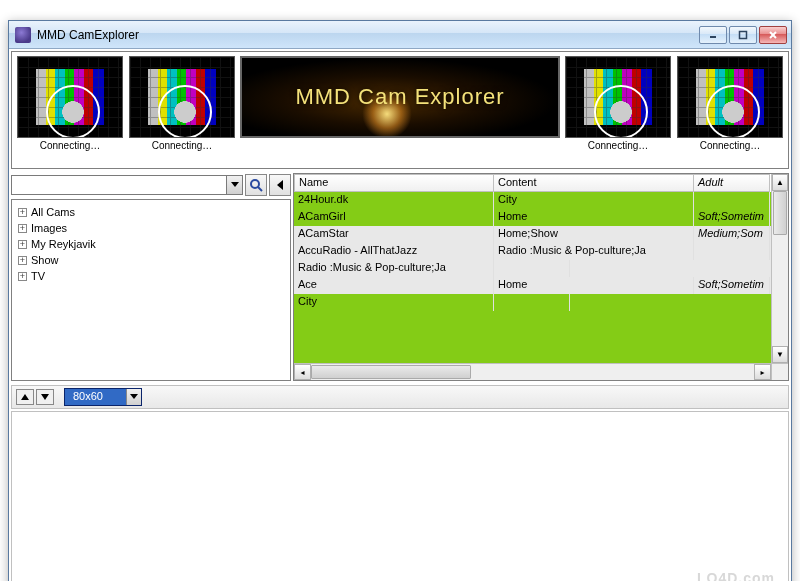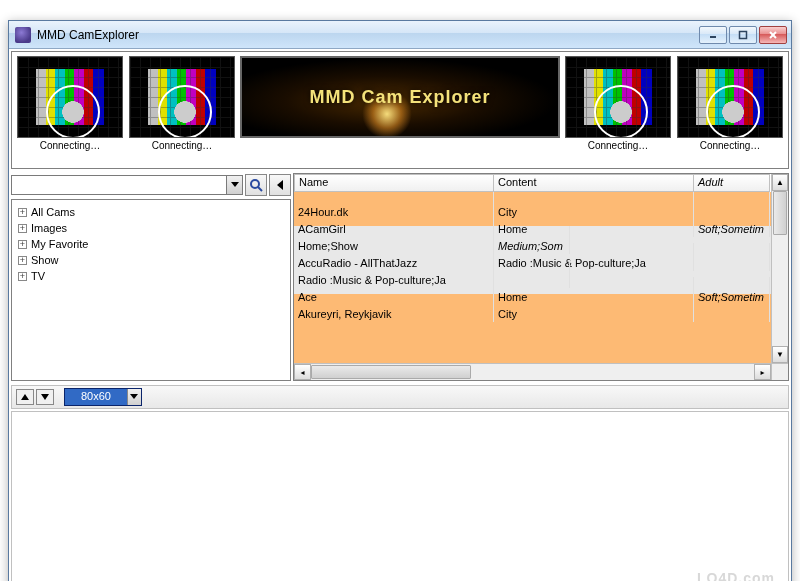--- a/index.html
+++ b/index.html
@@ -119,22 +119,22 @@
   }
   .banner .flare {
     position:absolute; left:38%; top:40%;
     width:50px; height:50px;
     background: radial-gradient(circle, rgba(255,230,130,0.95) 0%, rgba(255,160,40,0.5) 40%, transparent 70%);
     border-radius:50%;
   }
   .banner .txt {
     position:relative;
     color:#f4e27a;
-    font-weight:bold;
-    font-size:18px;
+    font-weight:normal;
+    font-size:22px;
     letter-spacing:1px;
     text-shadow: 0 0 6px #000;
   }
   .middle {
     display:flex;
     gap:2px;
     margin: 2px;
     height: 208px;
   }
   .leftpane {
@@ -187,21 +187,21 @@
     width:9px; height:9px;
     border:1px solid #888;
     font-size:9px; line-height:7px;
     text-align:center;
     color:#444;
     margin-left:2px;
   }
   .rightpane {
     flex:1;
     border:1px solid #808080;
-    background:#fdba74;
+    background:#84cc16;
     display:flex;
     flex-direction:column;
     position:relative;
   }
   .gridhead {
     display:flex;
     height:18px;
     background:#fff;
   }
   .gridhead div {
@@ -210,21 +210,21 @@
     padding:1px 4px;
     background: linear-gradient(to bottom,#fff,#f0f0f0);
     overflow:hidden; white-space:nowrap;
   }
   .gridhead div:first-child { border-left:1px solid #c0c0c0; }
   .gridbody { flex:1; overflow:hidden; }
   .row { display:flex; height:17px; }
   .row.striped { background:#e8e8e8; }
   .row div {
     border-right:1px solid #e0e0e0;
-    padding:14px 4px;
+    padding:1px 4px;
     overflow:hidden; white-space:nowrap;
   }
   .col0 { width:200px; }
   .col1 { width:200px; }
   .col2 { width:76px;font-style:italic; }
   .vscroll {
     position:absolute; right:0; top:0; bottom:17px; width:17px;
     background:#f0f0f0;
     border-left:1px solid #c0c0c0;
     display:flex; flex-direction:column;
@@ -262,21 +262,21 @@
   .sizecombo {
     width:78px;
     height:18px;
     border:1px solid #0a246a;
     display:flex;
   }
   .sizecombo .val {
     flex:1;
     background:#316ac5;
     color:#fff;
-    padding:1px 16px;
+    padding:1px 8px;
   }
   .sizecombo .dd {
     width:15px;
     background: linear-gradient(to bottom,#f0f0f0,#d0d0d0);
     border-left:1px solid #888;
     display:flex;align-items:center;justify-content:center;
     cursor:pointer;
   }
   .bottompane {
     flex:1;
@@ -382,21 +382,21 @@
         <div class="tree-item">
           <div class="plusbox">+</div>
           <span>All Cams</span>
         </div>
         <div class="tree-item">
           <div class="plusbox">+</div>
           <span>Images</span>
         </div>
         <div class="tree-item">
           <div class="plusbox">+</div>
-          <span>My Favorite</span>
+          <span>My Reykjavik</span>
         </div>
         <div class="tree-item">
           <div class="plusbox">+</div>
           <span>Show</span>
         </div>
         <div class="tree-item">
           <div class="plusbox">+</div>
           <span>TV</span>
         </div>
       </div>
@@ -413,39 +413,39 @@
             <div class="col0">24Hour.dk</div>
             <div class="col1">City</div>
             <div class="col2"></div>
           </div>
         <div class="row">
             <div class="col0">ACamGirl</div>
             <div class="col1">Home</div>
             <div class="col2">Soft;Sometim</div>
           </div>
         <div class="row striped">
+            <div class="col0">ACamStar</div>
             <div class="col1">Home;Show</div>
             <div class="col2">Medium;Som</div>
           </div>
         <div class="row striped">
             <div class="col0">AccuRadio - AllThatJazz</div>
             <div class="col1">Radio :Music &amp; Pop-culture;Ja</div>
             <div class="col2"></div>
           </div>
         <div class="row striped">
             <div class="col1">Radio :Music &amp; Pop-culture;Ja</div>
             <div class="col2"></div>
           </div>
         <div class="row striped">
             <div class="col0">Ace</div>
             <div class="col1">Home</div>
             <div class="col2">Soft;Sometim</div>
           </div>
         <div class="row">
-            <div class="col0">Akureyri, Reykjavik</div>
             <div class="col1">City</div>
             <div class="col2"></div>
           </div>
       </div>
       <div class="vscroll">
         <div class="sbtn">▲</div>
         <div class="strack">
             <div class="sthumb"></div>
           </div>
         <div class="sbtn">▼</div>

